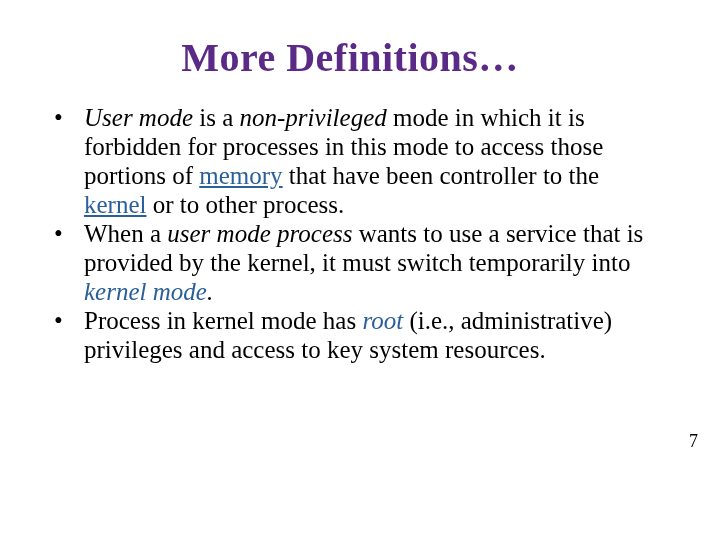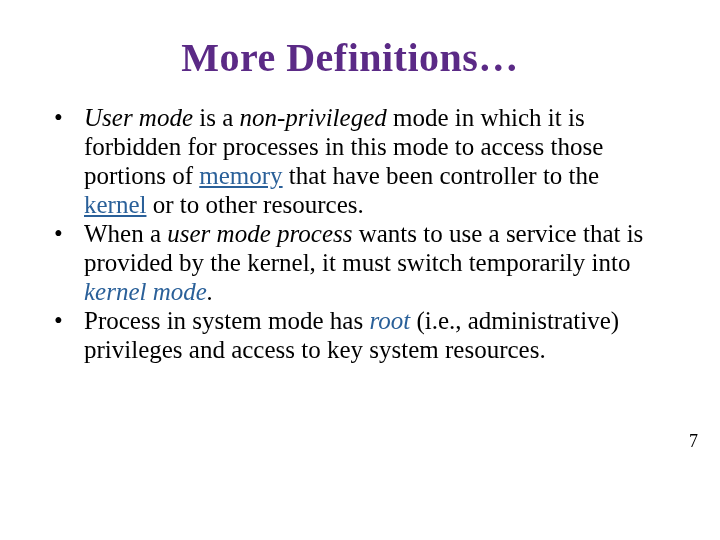--- a/index.html
+++ b/index.html
@@ -64,29 +64,29 @@
 </head>
 <body>
 
 <div class="slide">
 
   <div class="title">More Definitions…</div>
 
   <ul class="bullets">
 
     <li>
-      <span class="it">User mode</span><span> is a </span><span class="it">non-privileged</span><span> mode in which it is forbidden for processes in this mode to access those portions of </span><span class="lnk-n">memory</span><span> that have been controller to the </span><span class="lnk-n">kernel</span><span> or to other resources.</span>
+      <span class="it">User mode</span><span> is a </span><span class="it">non-privileged</span><span> mode in which it is forbidden for processes in this mode to access those portions of </span><span class="lnk-n">memory</span><span> that have been controller to the </span><span class="lnk-n">kernel</span><span> or to other process.</span>
     </li>
 
     <li>
       <span>When a </span><span class="it">user mode process</span><span> wants to use a service that is provided by the kernel, it must switch temporarily into </span><span class="lnk">kernel mode</span><span class="it">.</span>
     </li>
 
     <li>
-      <span>Process in system mode has </span><span class="lnk">root</span><span> (i.e., administrative) privileges and access to key system resources.</span>
+      <span>Process in kernel mode has </span><span class="lnk">root</span><span> (i.e., administrative) privileges and access to key system resources.</span>
     </li>
 
 
 
   </ul>
 
   <div class="pagenum">7</div>
 </div>
 
 </body></html>

